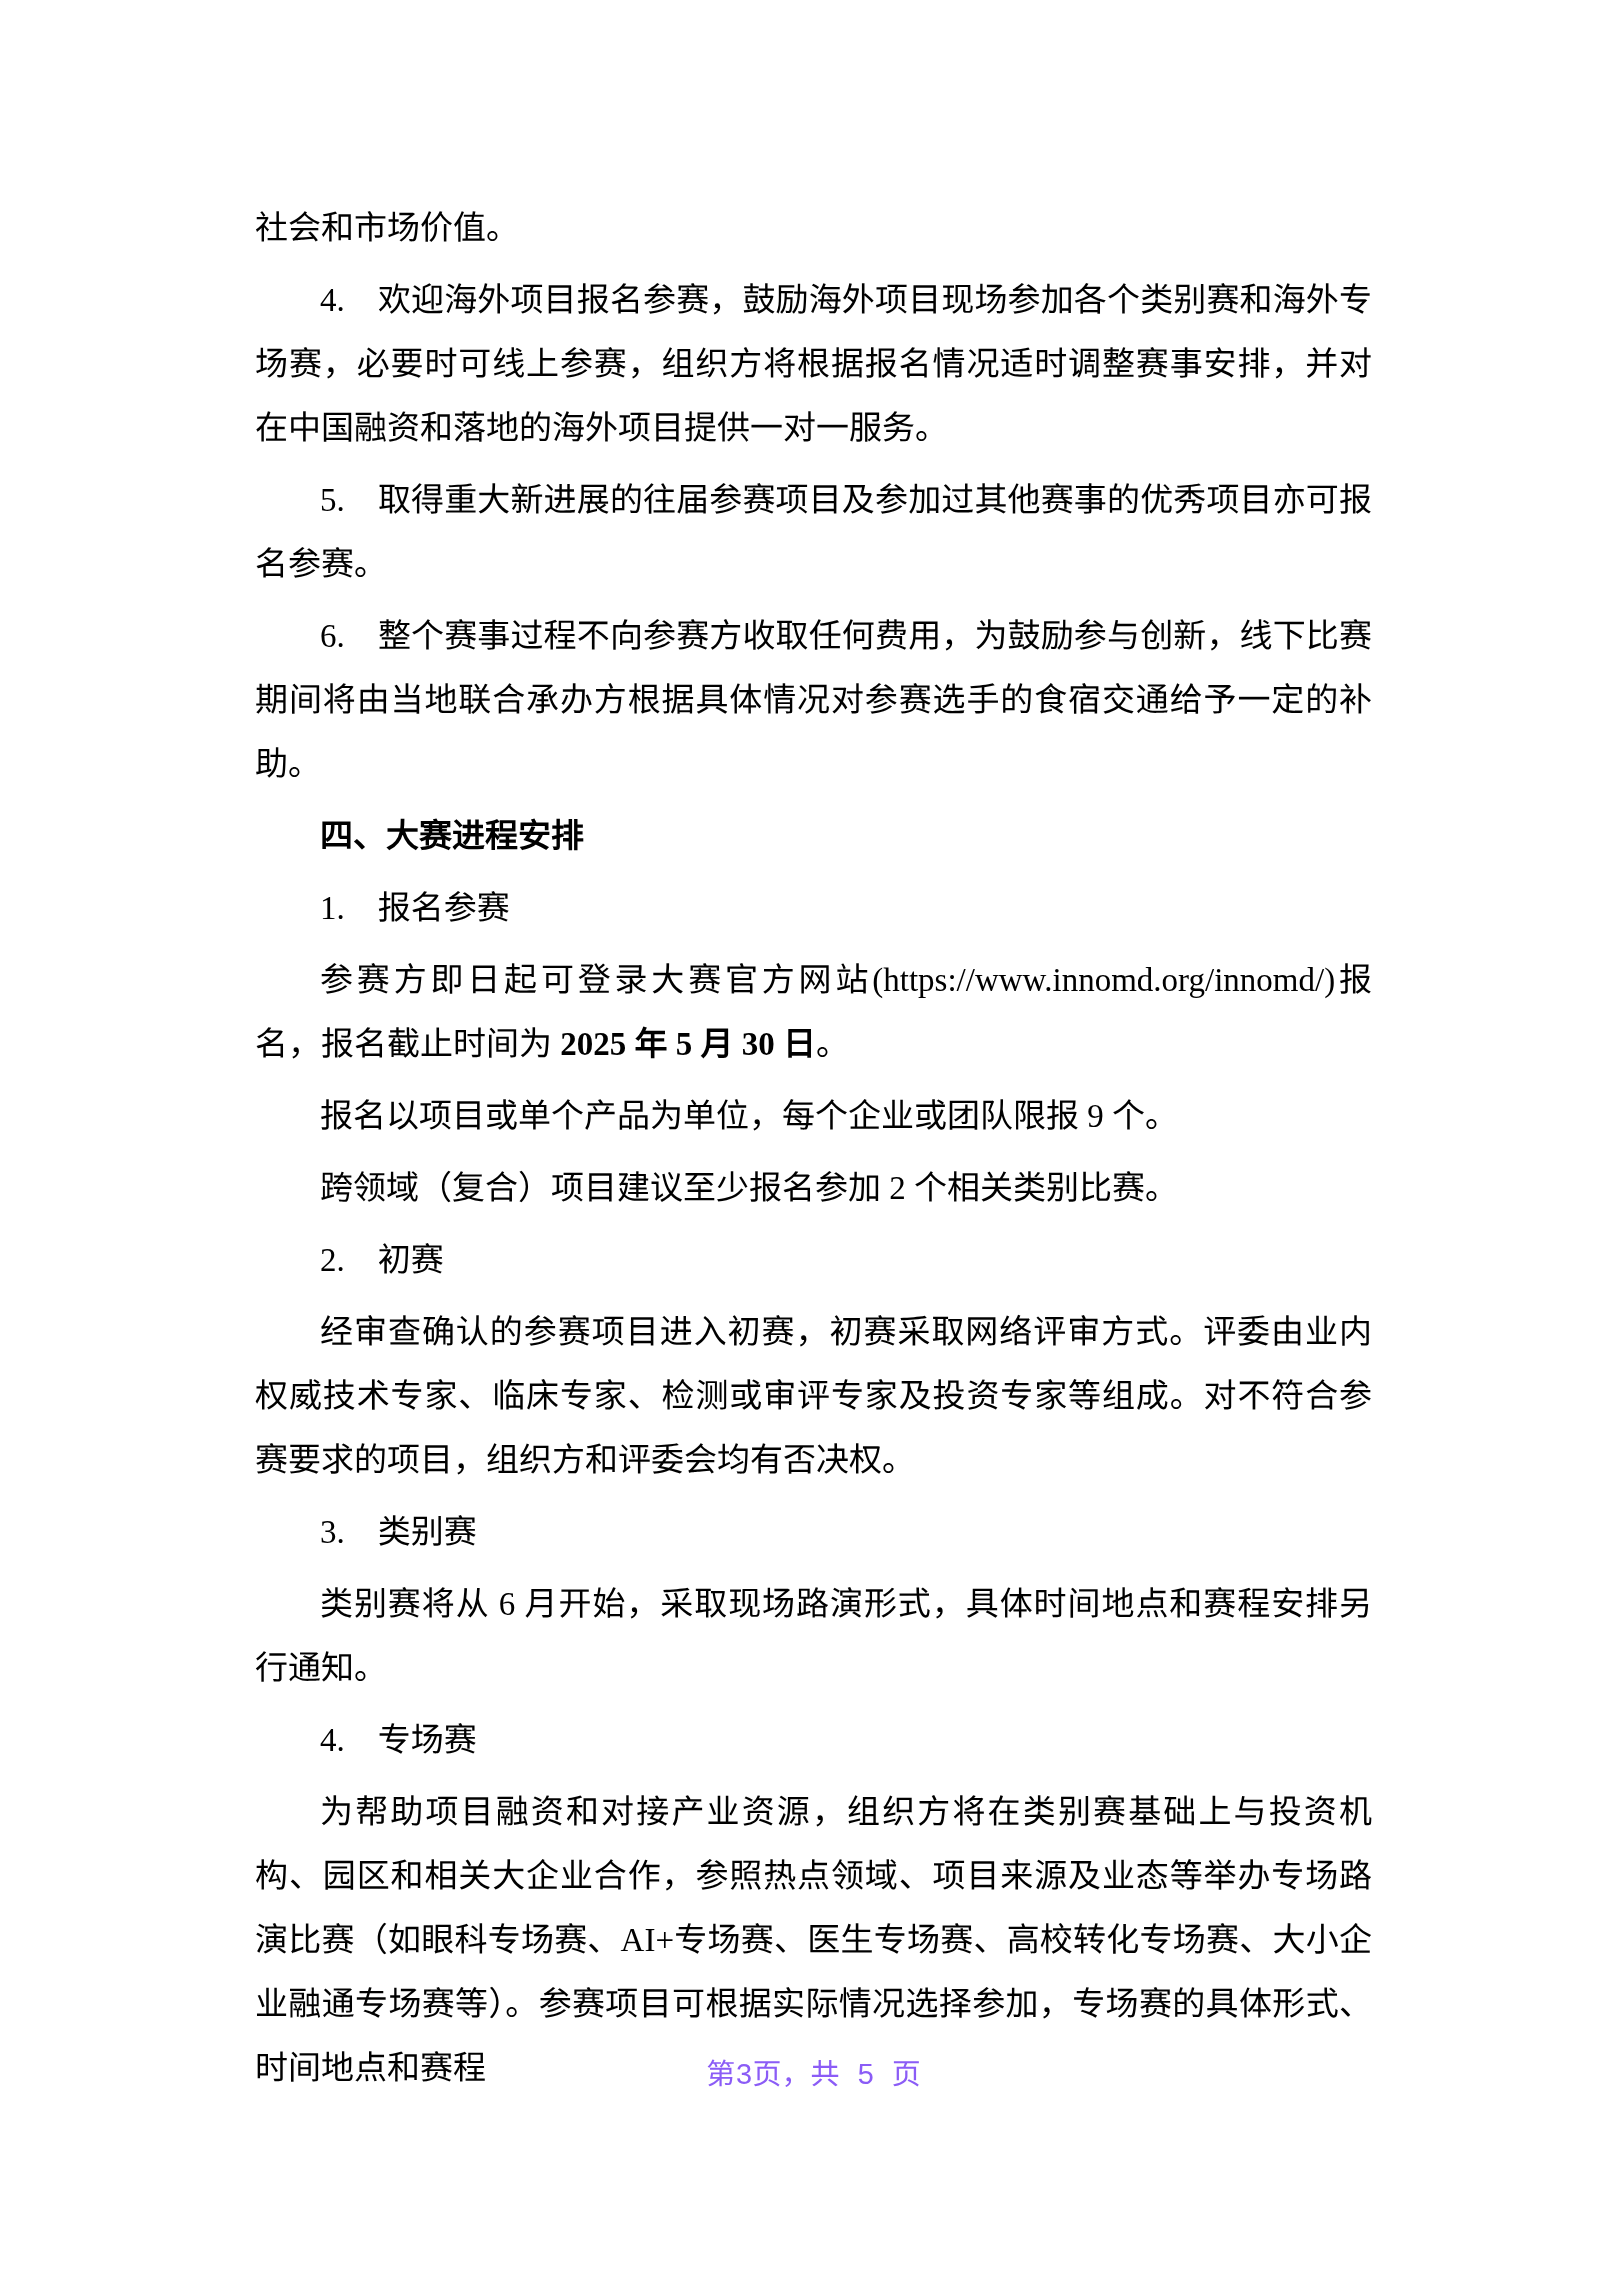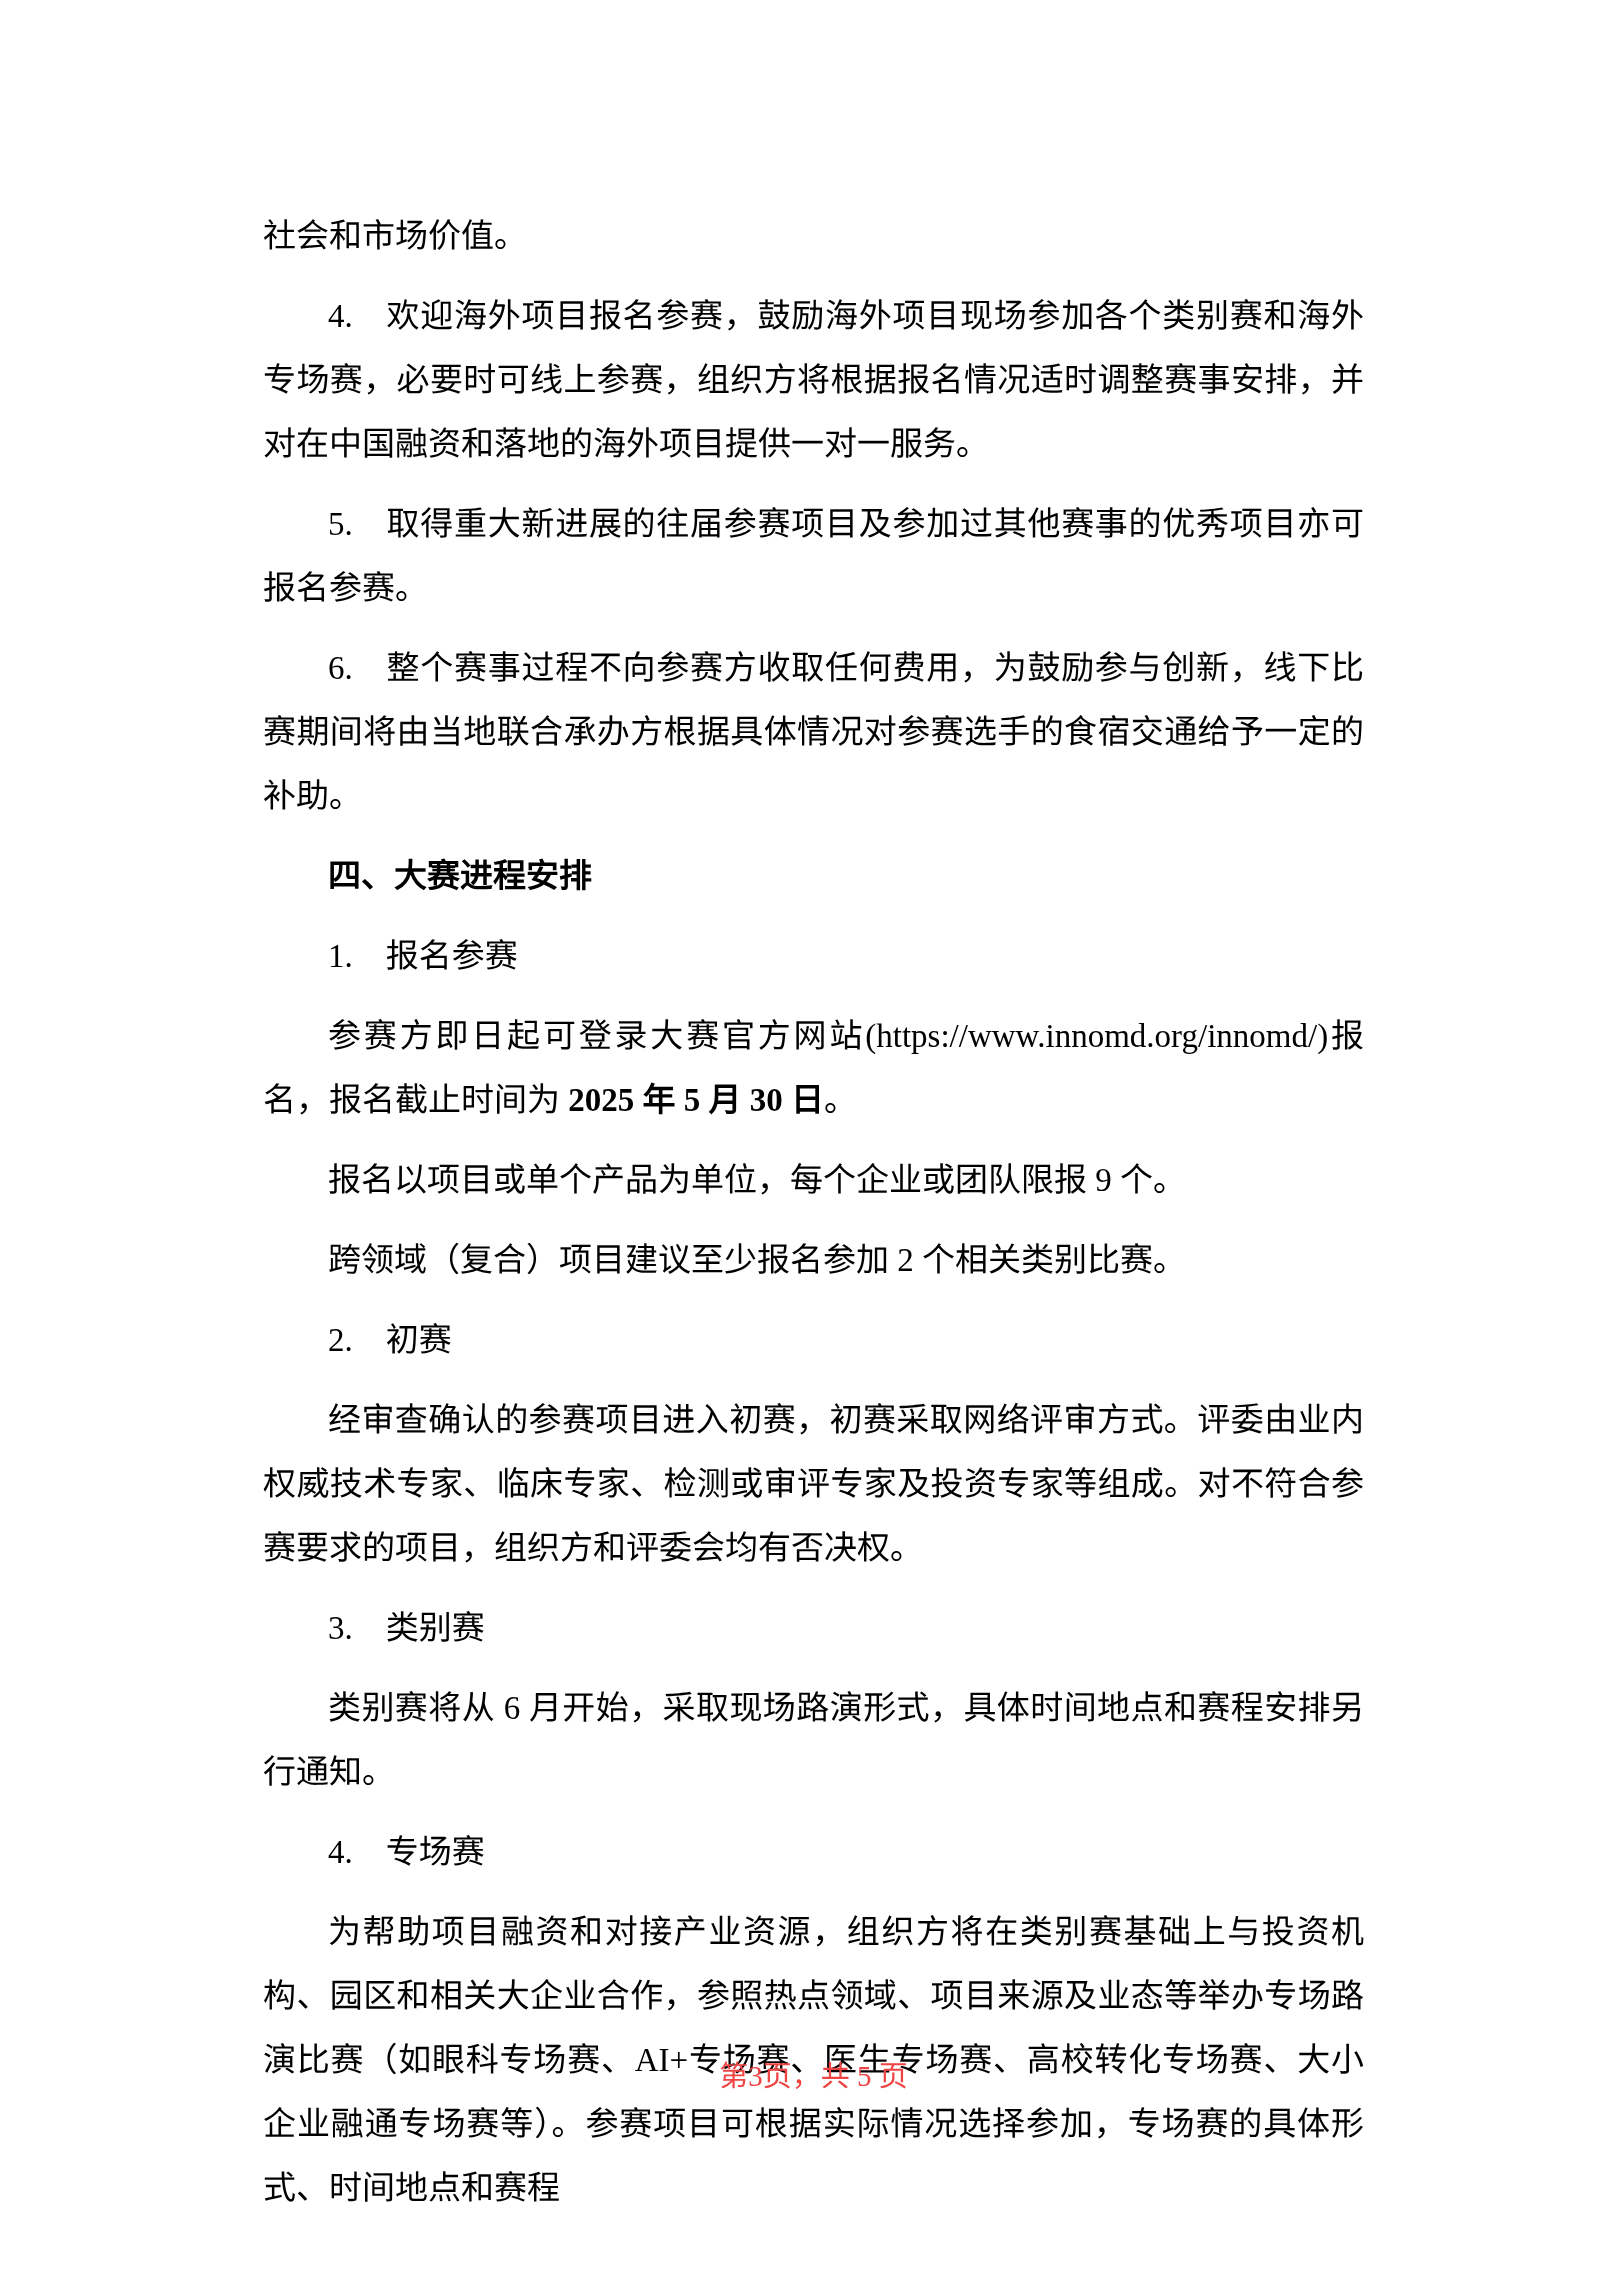--- a/index.html
+++ b/index.html
@@ -21,21 +21,21 @@
     position: absolute;
     left: 247px;
     top: 188px;
     width: 1133px;
     font-size: 33px;
     line-height: 64px;
     text-align: justify;
     text-justify: inter-ideograph;
   }
   .doc-body p {
-    margin: 16px;
+    margin: 8px;
     padding: 0;
   }
   .doc-body p.indent {
     text-indent: 65px;
   }
   .num {
     margin-right: 33px;
   }
   p.heading {
     font-family: Liberation Sans, sans-serif;
@@ -45,22 +45,22 @@
     font-weight: 700;
   }
   .page-footer {
     position: absolute;
     left: 247px;
     width: 1133px;
     top: 2057px;
     text-align: center;
     font-size: 29px;
     line-height: 39px;
-    font-family: Liberation Serif, serif;
-    color: #ef4444;
+    font-family: Liberation Mono, monospace;
+    color: #8b5cf6;
   }
 </style>
 </head>
 <body>
 
 <div class="page">
   <main class="doc-body" id="doc-body">
       <p><span>社会和市场价值。</span></p>
       <p class="indent"><span class="num">4.</span><span>欢迎海外项目报名参赛，鼓励海外项目现场参加各个类别赛和海外专场赛，必要时可线上参赛，组织方将根据报名情况适时调整赛事安排，并对在中国融资和落地的海外项目提供一对一服务。</span></p>
       <p class="indent"><span class="num">5.</span><span>取得重大新进展的往届参赛项目及参加过其他赛事的优秀项目亦可报名参赛。</span></p>

